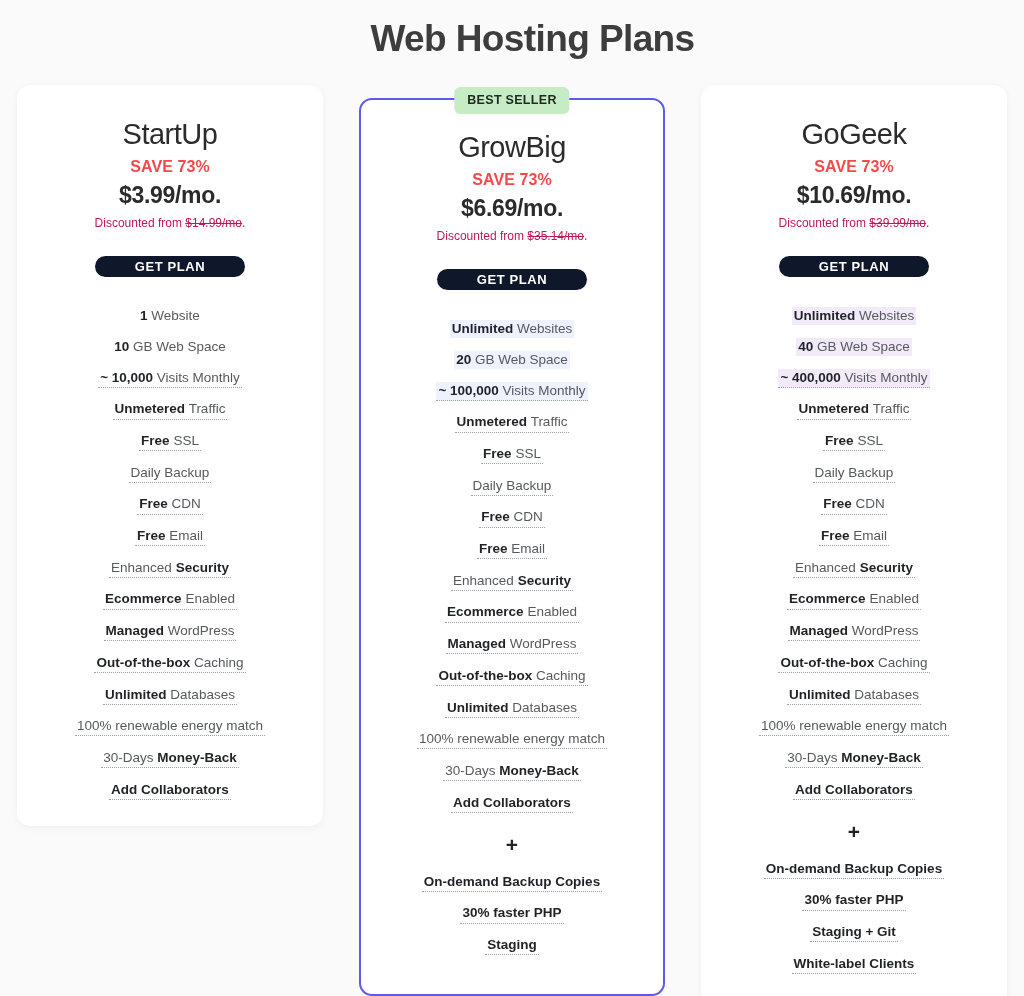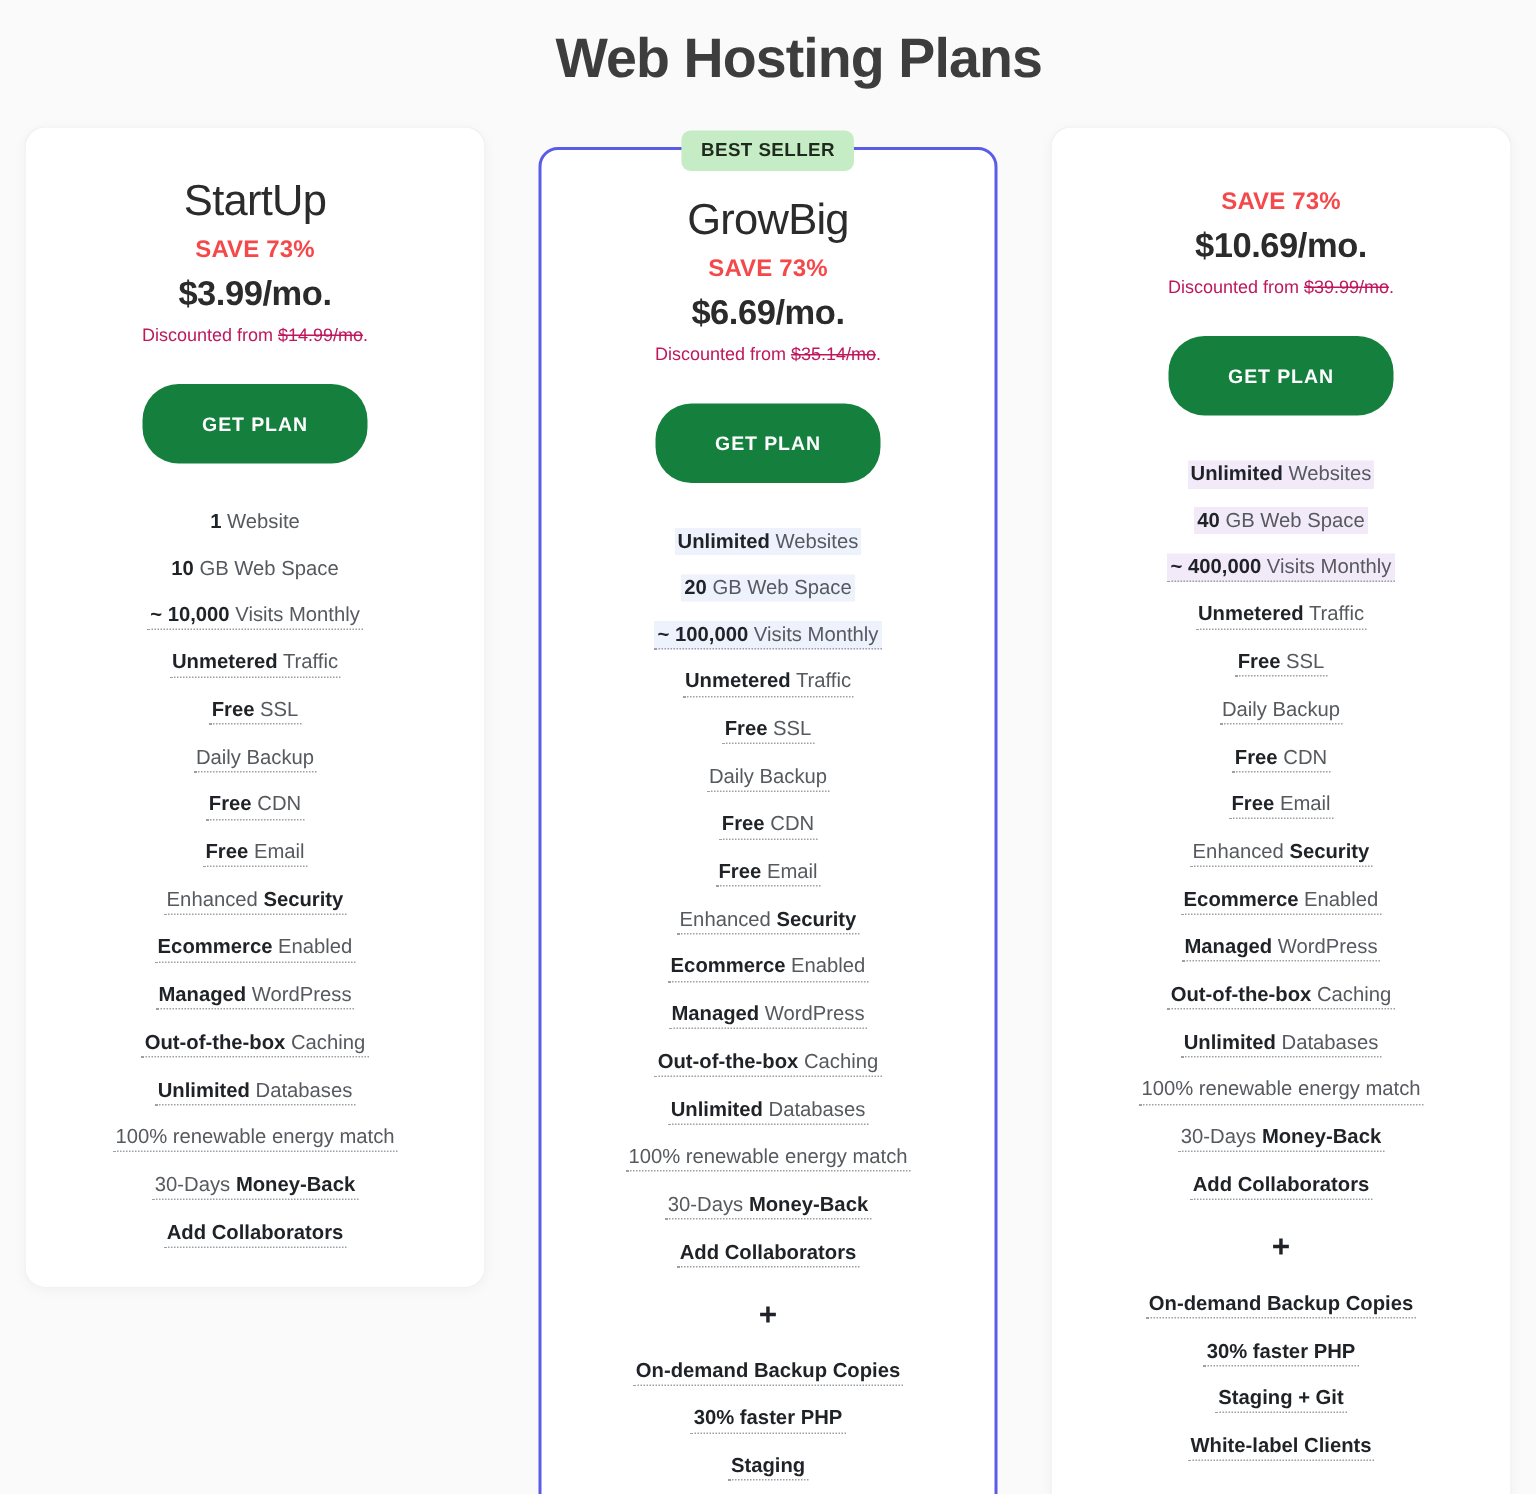--- a/index.html
+++ b/index.html
@@ -101,29 +101,29 @@
     margin-top: 7px;
     font-size: 12px;
     color: #be185d;
   }
   .discount .old { text-decoration: line-through; }
 
   
   .cta-wrap { margin-top: 26px; }
   .cta {
     display: inline-block;
-    background: #15803d;
+    background: #0f172a;
     color: #ffffff;
     border: none;
     border-radius: 24px;
     font-family: "Liberation Sans", sans-serif;
     font-size: 13px;
     font-weight: bold;
     letter-spacing: 0.6px;
-    padding: 19px 40px;
+    padding: 3px 40px;
     cursor: pointer;
     text-align: right;
   }
 
   
   .features { margin-top: 30px; }
 
   .feature {
     font-size: 13.5px;
     color: #56595e;
@@ -215,20 +215,21 @@
           <div class="feature dotted"><span class="inner"><b>Add Collaborators</b></span></div>
         </div>
         <div class="plus">+</div>
         <div class="extras">
           <div class="feature dotted"><span class="inner"><b>On-demand Backup Copies</b></span></div>
           <div class="feature dotted"><span class="inner"><b>30% faster PHP</b></span></div>
           <div class="feature dotted"><span class="inner"><b>Staging</b></span></div>
         </div>
       </div>
       <div class="card">
+        <div class="plan-name">GoGeek</div>
         <div class="save">SAVE 73%</div>
         <div class="price">$10.69/mo.</div>
         <div class="discount">Discounted from <span class="old">$39.99/mo</span>.</div>
         <div class="cta-wrap"><button class="cta">GET PLAN</button></div>
         <div class="features">
           <div class="feature hl-purple"><span class="inner"><b>Unlimited</b> Websites</span></div>
           <div class="feature hl-purple"><span class="inner"><b>40</b> GB Web Space</span></div>
           <div class="feature dotted hl-purple"><span class="inner"><b>~ 400,000</b> Visits Monthly</span></div>
           <div class="feature dotted"><span class="inner"><b>Unmetered</b> Traffic</span></div>
           <div class="feature dotted"><span class="inner"><b>Free</b> SSL</span></div>

